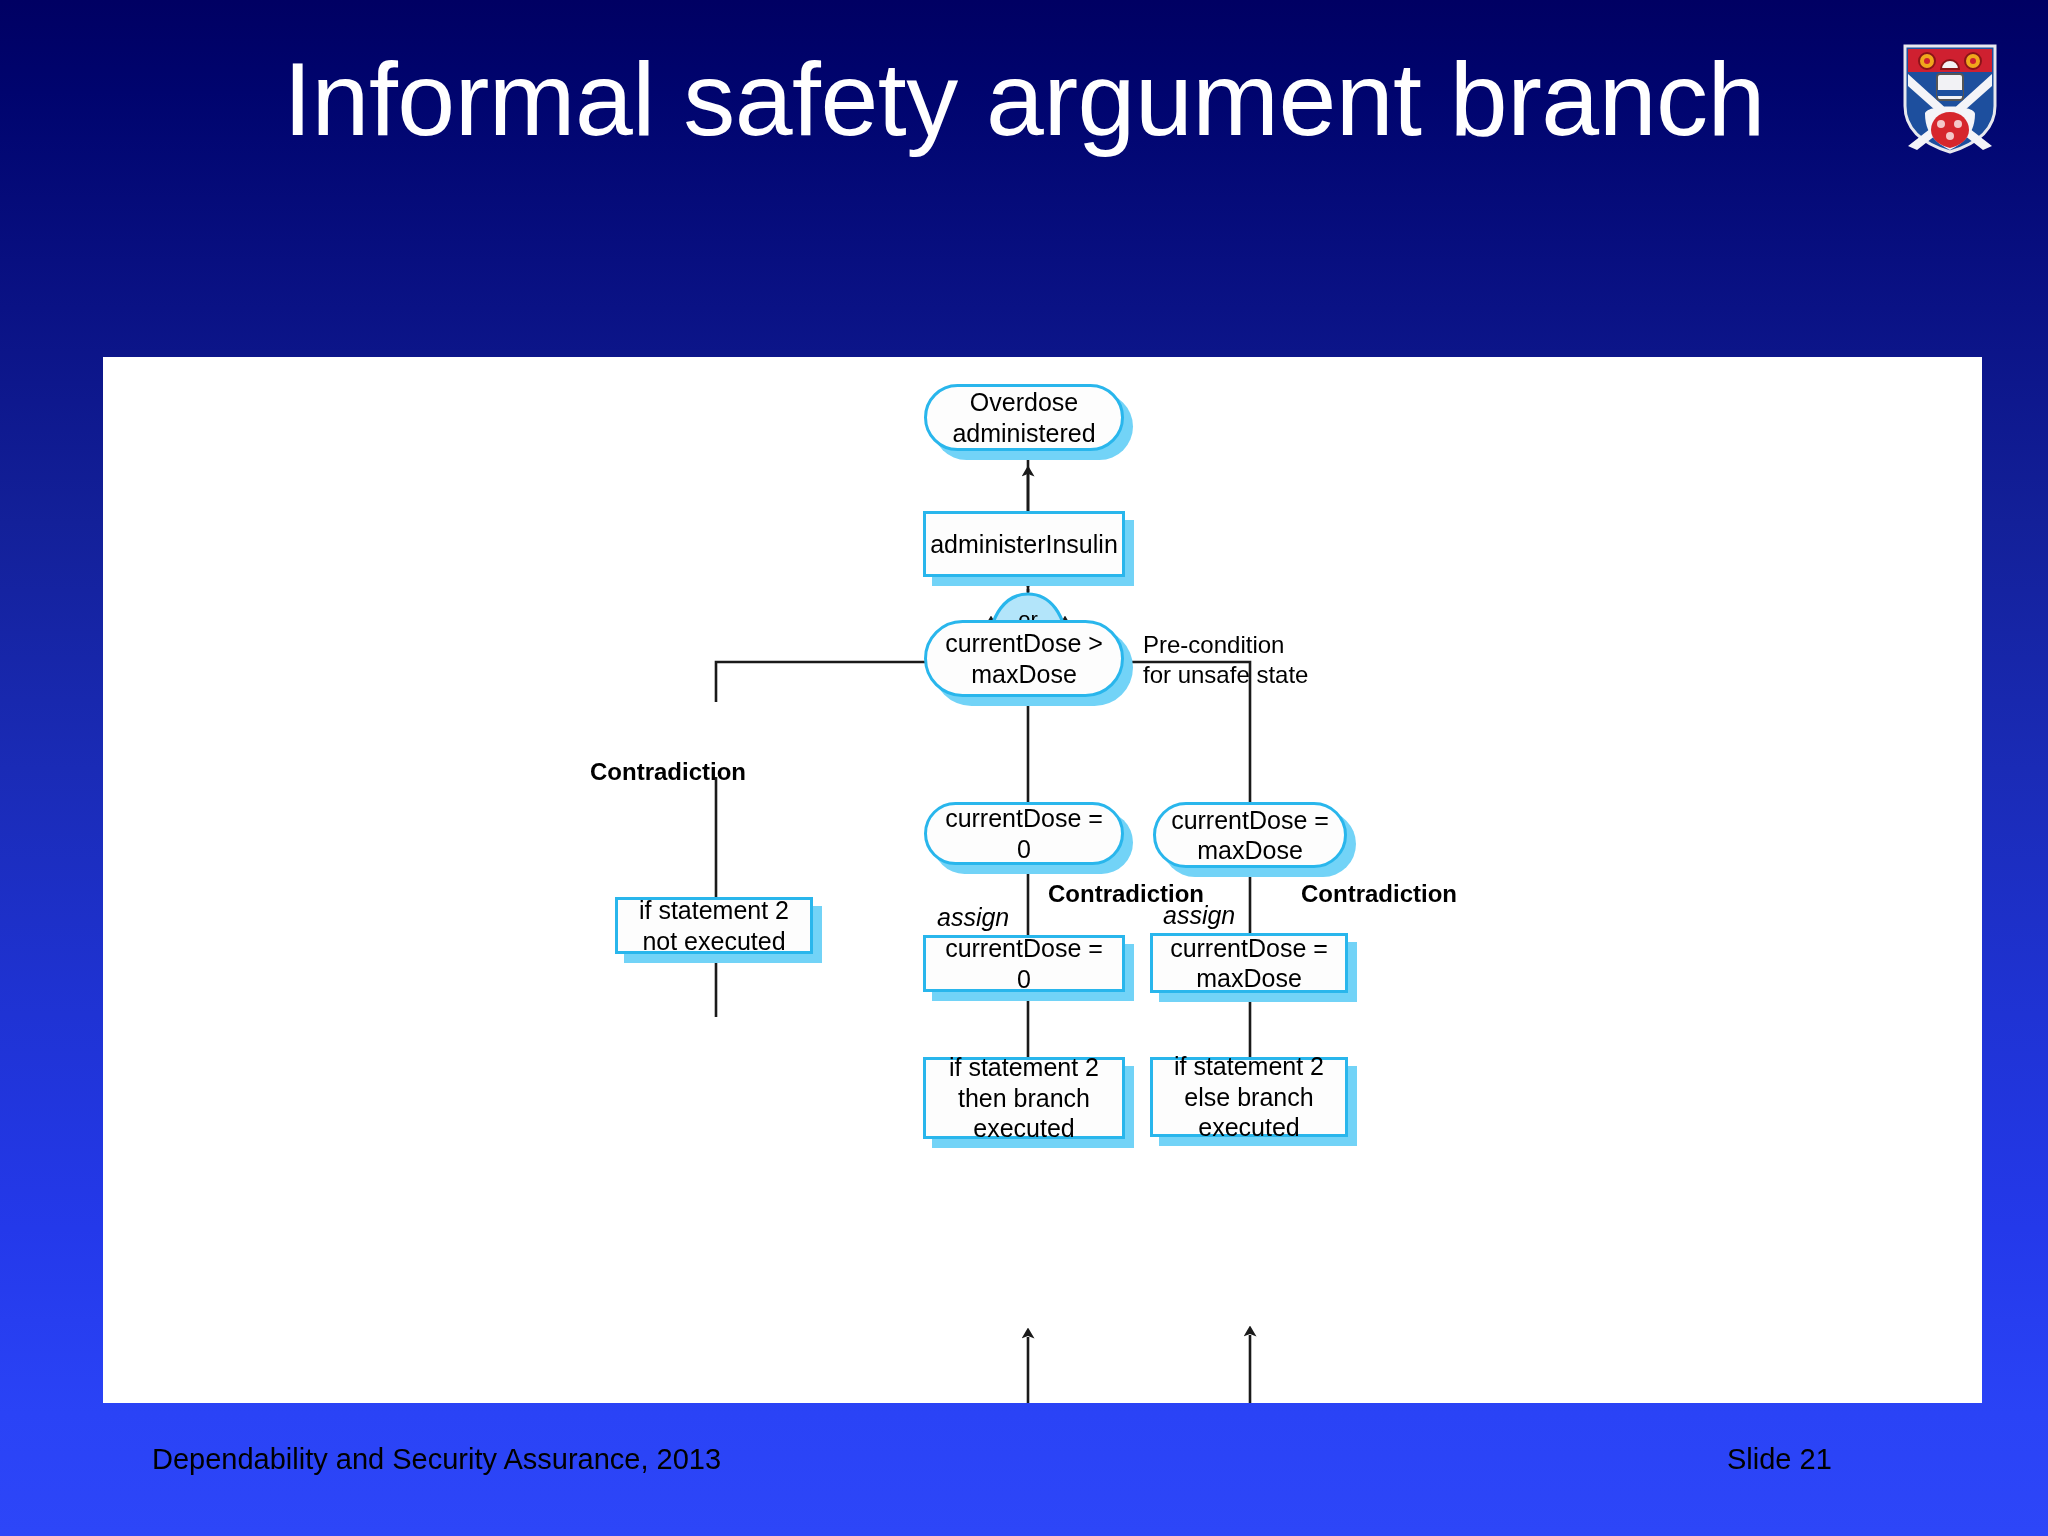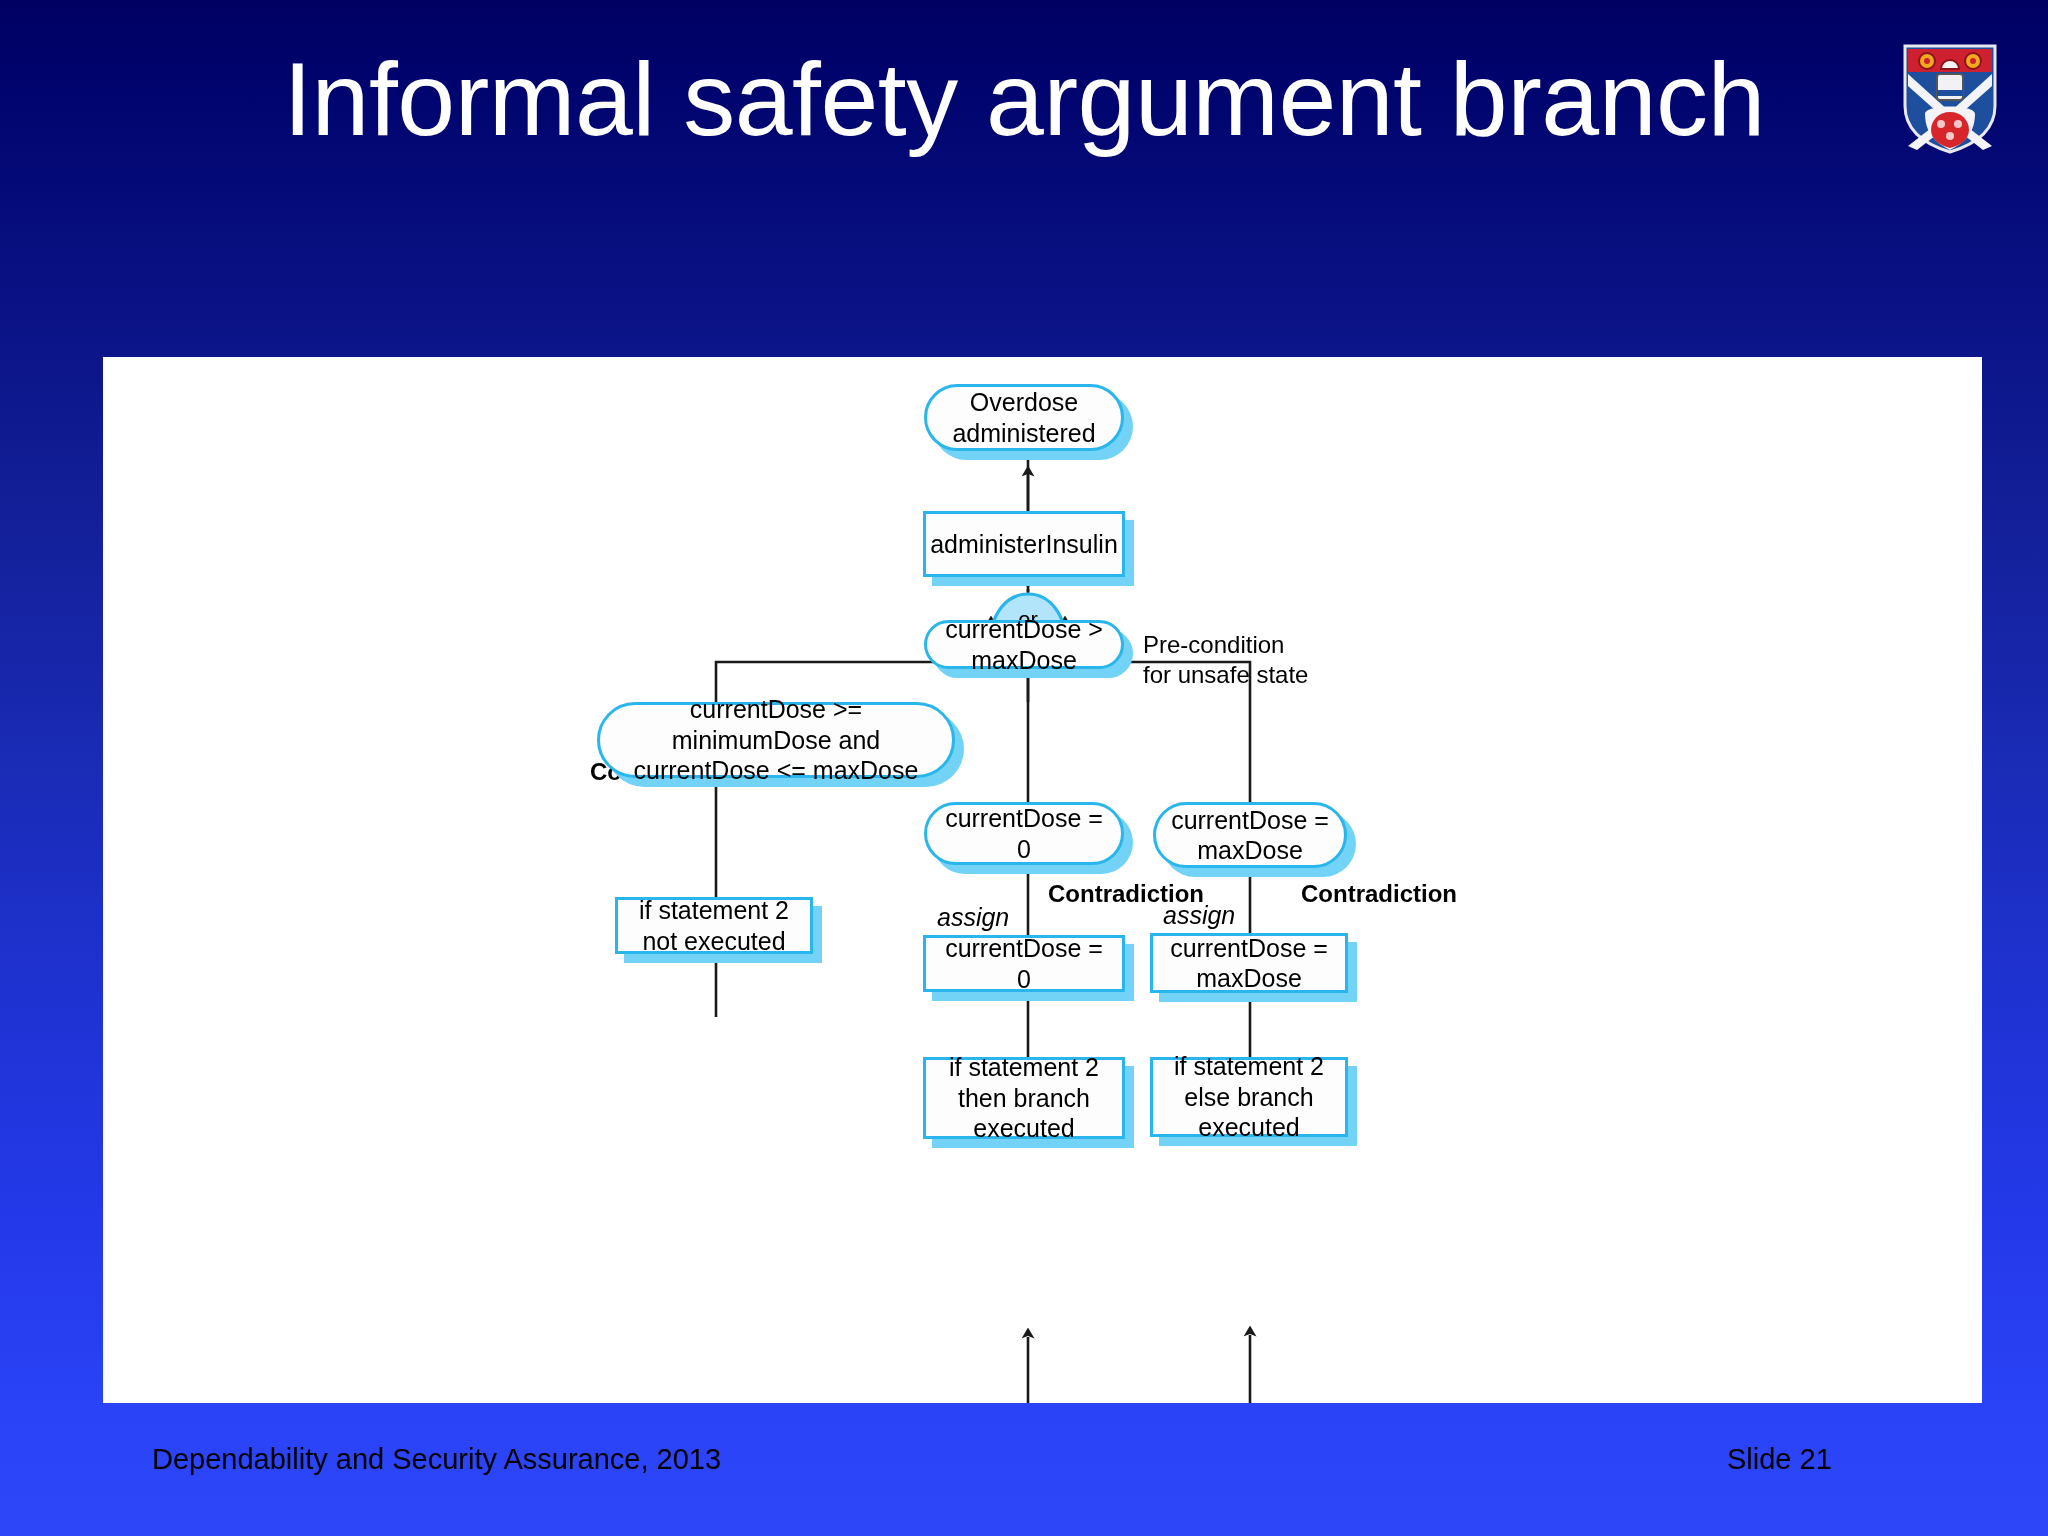--- a/index.html
+++ b/index.html
@@ -164,46 +164,37 @@
   <div class="node oval" style="left:821px;top:27px;width:200px;height:67px;">
     <div class="shadow"></div>
     <div class="body">
       <div>
         <span>Overdose</span>
         <span>administered</span>
       </div>
     </div>
   </div>
 
-  <div class="node oval" style="left:821px;top:263px;width:200px;height:49px;">
+  <div class="node oval" style="left:821px;top:263px;width:200px;height:77px;">
     <div class="shadow"></div>
     <div class="body">
       <div>
         <span>currentDose &gt;</span>
         <span>maxDose</span>
       </div>
     </div>
   </div>
 
   <div class="plabel" style="left:1040px;top:273px;">
     <div>Pre-condition</div>
     <div>for unsafe state</div>
   </div>
 
   <div class="plabel bold" style="left:487px;top:400px;"><span>Contradiction</span></div>
 
-  <div class="node oval" style="left:494px;top:345px;width:358px;height:76px;">
-    <div class="shadow"></div>
-    <div class="body">
-      <div>
-        <span>currentDose &gt;= minimumDose and</span>
-        <span>currentDose &lt;= maxDose</span>
-      </div>
-    </div>
-  </div>
 
   <div class="plabel bold" style="left:945px;top:522px;"><span>Contradiction</span></div>
 
   <div class="plabel bold" style="left:1198px;top:522px;"><span>Contradiction</span></div>
 
   <div class="node oval" style="left:821px;top:445px;width:200px;height:63px;">
     <div class="shadow"></div>
     <div class="body">
       <div>
         <span>currentDose = 0</span>

